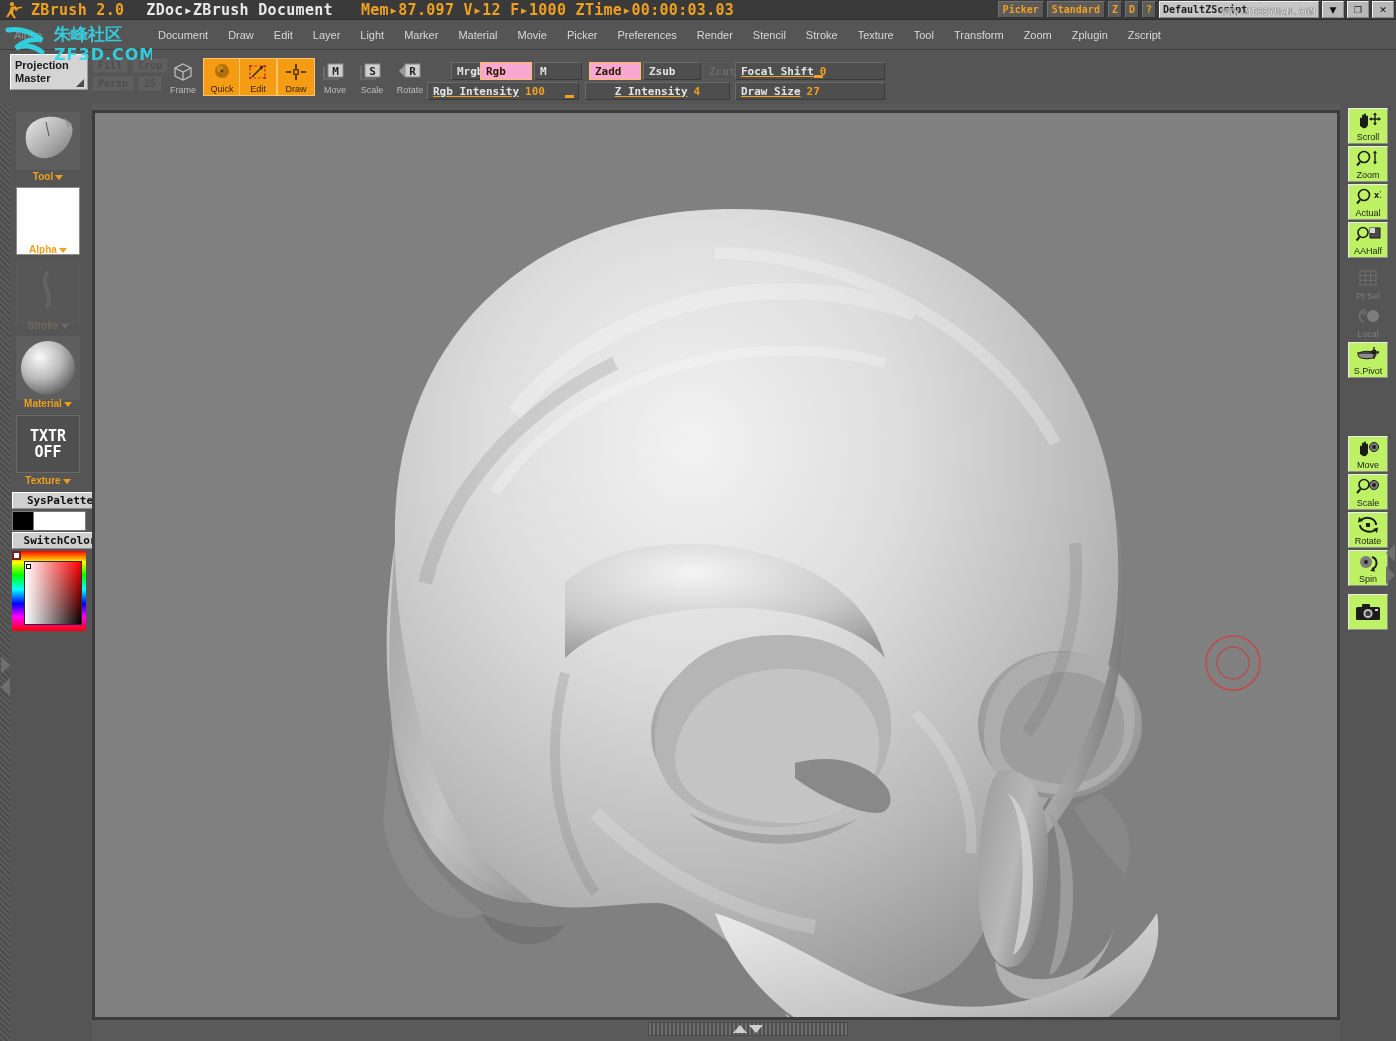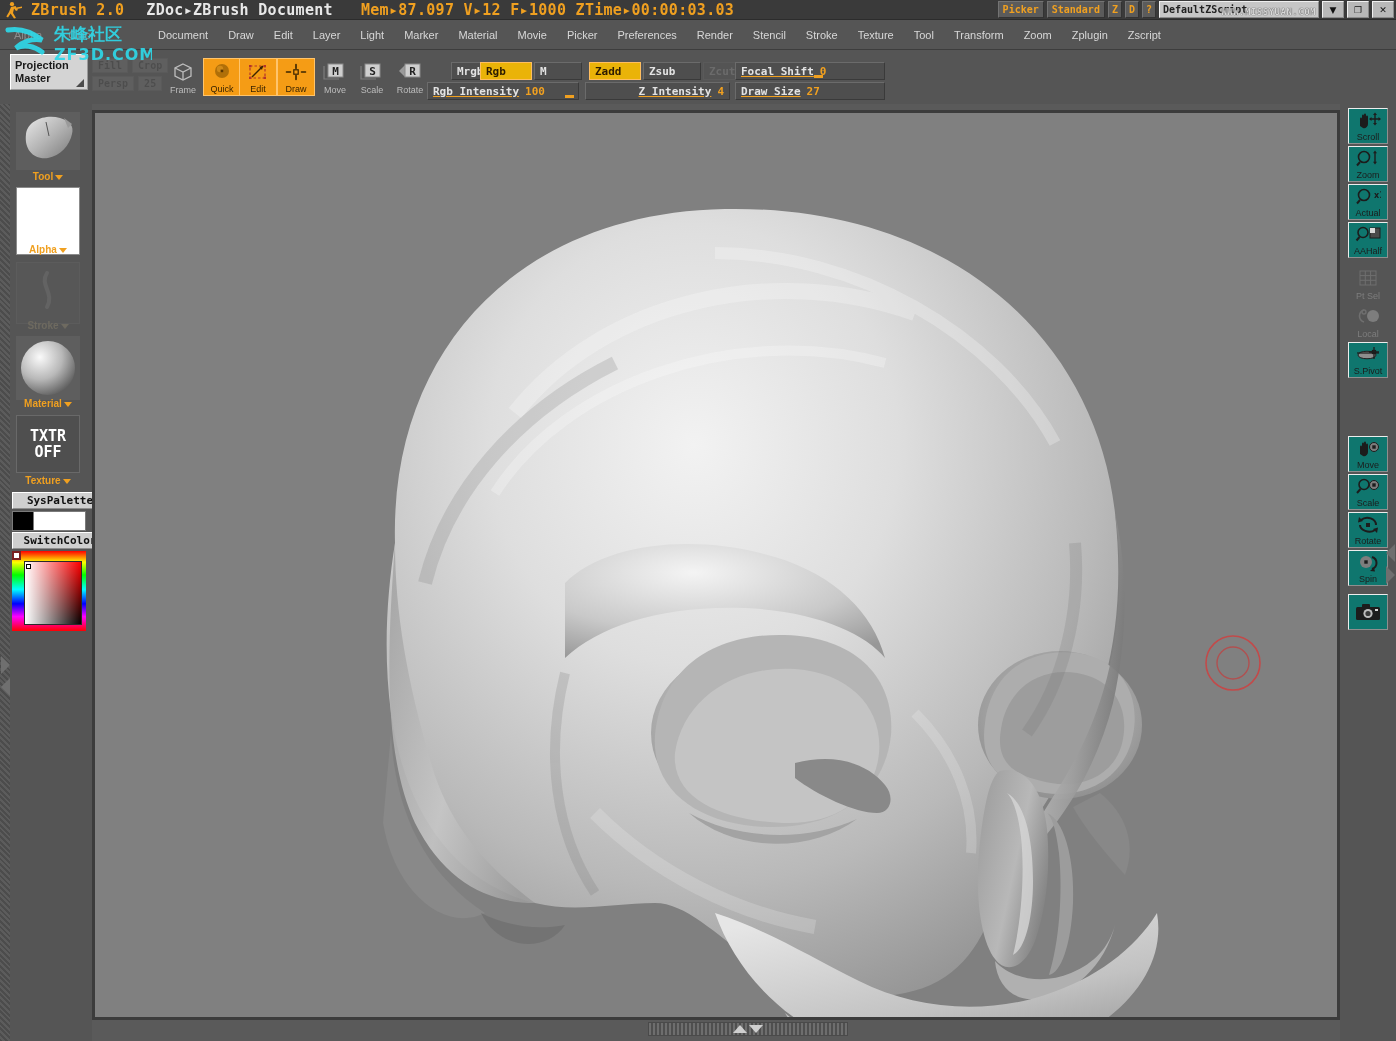--- a/index.html
+++ b/index.html
@@ -98,21 +98,21 @@
   .tbtn .lbl{ line-height:10px; }
 
   
   .vfield{
     position:absolute; background:#4e4e4e; border:1px solid #6b6b6b;
     border-bottom-color:#3a3a3a; border-right-color:#3a3a3a;
     height:18px; display:flex; align-items:center; padding:0 5px;
     font-size:11px; font-weight:bold; font-family:"DejaVu Sans Mono", monospace;
     color:#e3e3e3; white-space:nowrap;
   }
-  .vfield.active{ background:#eab308; color:#2e1c00; border-color:#ffbe60; }
+  .vfield.active{ background:#f9a8d4; color:#2e1c00; border-color:#ffbe60; }
   .vfield.disabled{ color:#6b6b6b; }
   .vfield .num{ color:#f0a020; margin-left:6px; }
   .vfield .uline{ text-decoration:underline; text-decoration-color:#f0a020; }
   .vfield .slidertick{
     position:absolute; bottom:1px; width:9px; height:3px; background:#f0a020;
   }
 
   
   .lsidebar{ position:absolute; left:0; top:104px; width:92px; height:937px; background:#555; }
   .ls-strip{
@@ -138,21 +138,21 @@
     position:absolute; left:12px; width:96px; height:17px;
     background:#cfcfcf; border:1px solid #8d8d8d; border-top-color:#fff; border-left-color:#fff;
     color:#111; font-size:11px; font-weight:bold; font-family:"DejaVu Sans Mono", monospace;
     display:flex; align-items:center; justify-content:center;
   }
 
   
   .rsidebar{ position:absolute; right:0; top:104px; width:56px; height:937px; background:#555; }
   .rbtn{
     position:absolute; left:8px; width:40px; height:36px;
-    background:#0f766e; border:1px solid #8f8f8f; border-top-color:#ededed; border-left-color:#ededed;
+    background:#bef264; border:1px solid #8f8f8f; border-top-color:#ededed; border-left-color:#ededed;
     display:flex; flex-direction:column; align-items:center; justify-content:flex-end;
     font-size:9px; color:#1c1c1c; font-family:"Liberation Sans", sans-serif; padding-bottom:1px;
   }
   .rbtn.dim{ background:transparent; border:none; color:#7d7d7d; }
   .rbtn .ic{ flex:1; display:flex; align-items:center; justify-content:center; }
   .rbtn .lbl{ line-height:10px; }
 
   
   .canvas-wrap{
     position:absolute; left:92px; top:110px; width:1248px; height:910px;
@@ -366,21 +366,21 @@
       <span class="uline">Focal Shift</span>
       <span class="num">0</span>
       <span class="slidertick" style="left:78px;"></span>
     </div>
 
     <div class="vfield" style="left:427px; top:32px; width:152px;">
       <span class="uline">Rgb Intensity</span>
       <span class="num">100</span>
       <span class="slidertick" style="right:4px;"></span>
     </div>
-    <div class="vfield" style="left:585px; top:32px; width:145px; justify-content:flex-end;">
+    <div class="vfield" style="left:585px; top:32px; width:145px; justify-content:center;">
       <span class="uline">Z Intensity</span>
       <span class="num">4</span>
     </div>
     <div class="vfield" style="left:735px; top:32px; width:150px;">
       <span class="uline">Draw Size</span>
       <span class="num">27</span>
     </div>
   </div>
 
   <div class="lsidebar">

